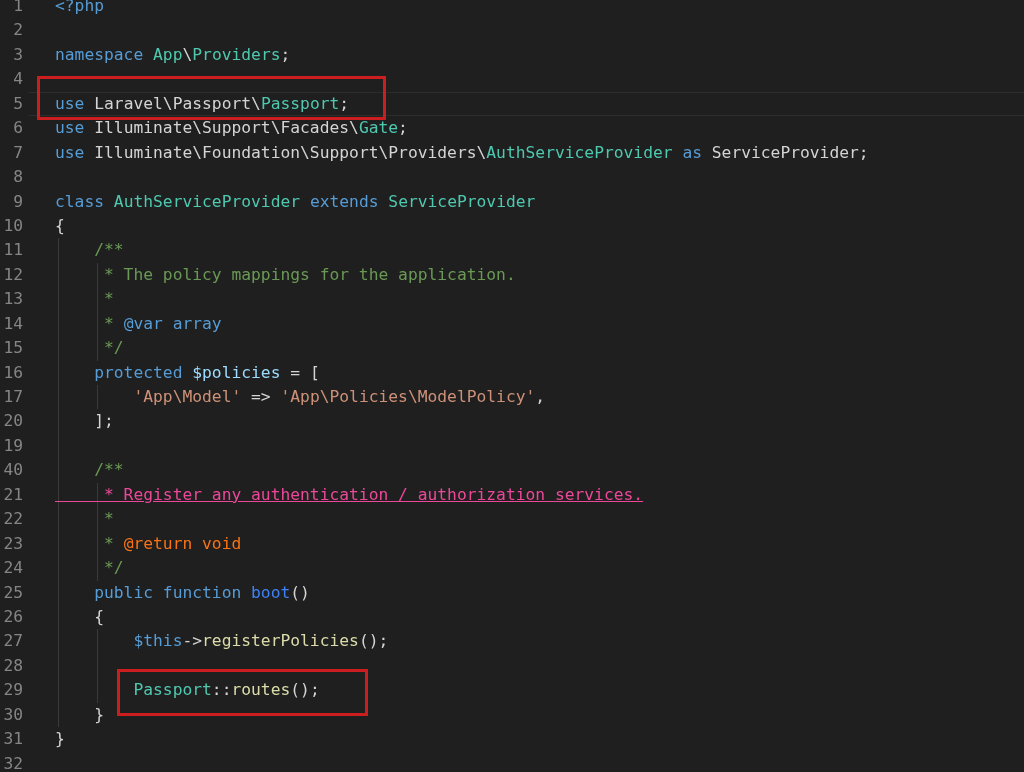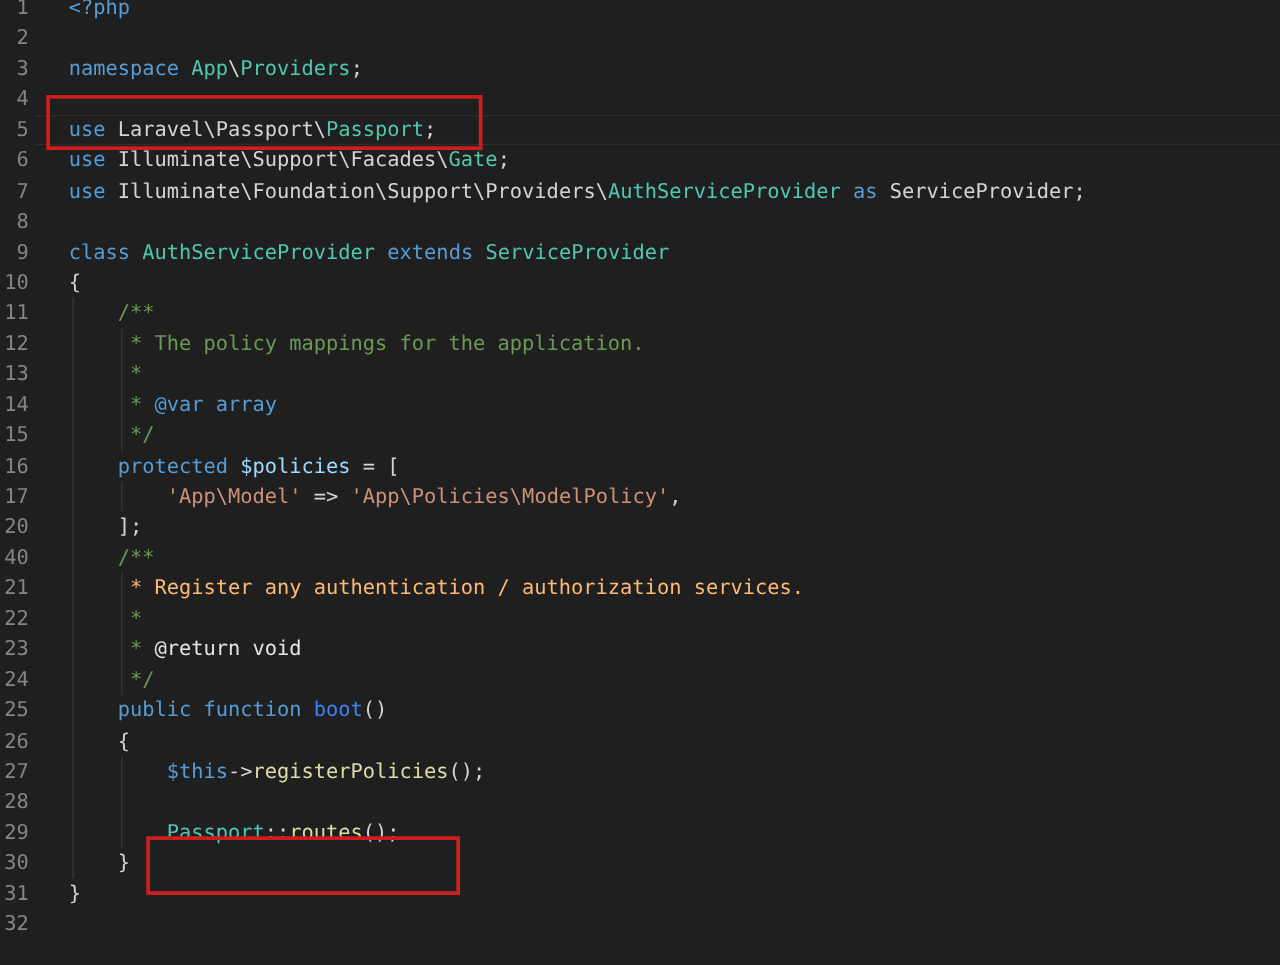--- a/index.html
+++ b/index.html
@@ -78,24 +78,25 @@
       <div class="line"><span class="gutter">9</span><span class="code"><span style="color: rgb(86, 156, 214);">class</span><span style="color: rgb(212, 212, 212);"> </span><span style="color: rgb(78, 201, 176);">AuthServiceProvider</span><span style="color: rgb(212, 212, 212);"> </span><span style="color: rgb(86, 156, 214);">extends</span><span style="color: rgb(212, 212, 212);"> </span><span style="color: rgb(78, 201, 176);">ServiceProvider</span></span></div>
       <div class="line"><span class="gutter">10</span><span class="code"><span style="color: rgb(212, 212, 212);">{</span></span></div>
       <div class="line"><span class="gutter">11</span><div class="guide" style="left: 57.5px;"></div><span class="code"><span style="color: rgb(106, 153, 85);">    /**</span></span></div>
       <div class="line"><span class="gutter">12</span><div class="guide" style="left: 57.5px;"></div><div class="guide" style="left: 96.62px;"></div><span class="code"><span style="color: rgb(106, 153, 85);">     * The policy mappings for the application.</span></span></div>
       <div class="line"><span class="gutter">13</span><div class="guide" style="left: 57.5px;"></div><div class="guide" style="left: 96.62px;"></div><span class="code"><span style="color: rgb(106, 153, 85);">     *</span></span></div>
       <div class="line"><span class="gutter">14</span><div class="guide" style="left: 57.5px;"></div><div class="guide" style="left: 96.62px;"></div><span class="code"><span style="color: rgb(106, 153, 85);">     * </span><span style="color: rgb(86, 156, 214);">@var array</span></span></div>
       <div class="line"><span class="gutter">15</span><div class="guide" style="left: 57.5px;"></div><div class="guide" style="left: 96.62px;"></div><span class="code"><span style="color: rgb(106, 153, 85);">     */</span></span></div>
       <div class="line"><span class="gutter">16</span><div class="guide" style="left: 57.5px;"></div><span class="code"><span style="color: rgb(86, 156, 214);">    protected</span><span style="color: rgb(212, 212, 212);"> </span><span style="color: rgb(156, 220, 254);">$policies</span><span style="color: rgb(212, 212, 212);"> = [</span></span></div>
       <div class="line"><span class="gutter">17</span><div class="guide" style="left: 57.5px;"></div><div class="guide" style="left: 96.62px;"></div><span class="code"><span style="color: rgb(212, 212, 212);">        </span><span style="color: rgb(206, 145, 120);">'App\Model'</span><span style="color: rgb(212, 212, 212);"> =&gt; </span><span style="color: rgb(206, 145, 120);">'App\Policies\ModelPolicy'</span><span style="color: rgb(212, 212, 212);">,</span></span></div>
       <div class="line"><span class="gutter">20</span><div class="guide" style="left: 57.5px;"></div><span class="code"><span style="color: rgb(212, 212, 212);">    ];</span></span></div>
+      <div class="line"><span class="gutter">19</span><div class="guide" style="left: 57.5px;"></div><span class="code"></span></div>
       <div class="line"><span class="gutter">40</span><div class="guide" style="left: 57.5px;"></div><span class="code"><span style="color: rgb(106, 153, 85);">    /**</span></span></div>
-      <div class="line"><span class="gutter">21</span><div class="guide" style="left: 57.5px;"></div><div class="guide" style="left: 96.62px;"></div><span class="code"><span style="color: #fdba74;">     * Register any authentication / authorization services.</span></span></div>
+      <div class="line"><span class="gutter">21</span><div class="guide" style="left: 57.5px;"></div><div class="guide" style="left: 96.62px;"></div><span class="code"><span style="color: #ec4899; text-decoration: underline;">     * Register any authentication / authorization services.</span></span></div>
       <div class="line"><span class="gutter">22</span><div class="guide" style="left: 57.5px;"></div><div class="guide" style="left: 96.62px;"></div><span class="code"><span style="color: rgb(106, 153, 85);">     *</span></span></div>
-      <div class="line"><span class="gutter">23</span><div class="guide" style="left: 57.5px;"></div><div class="guide" style="left: 96.62px;"></div><span class="code"><span style="color: rgb(106, 153, 85);">     * </span><span style="color: #e5e5e5;">@return void</span></span></div>
+      <div class="line"><span class="gutter">23</span><div class="guide" style="left: 57.5px;"></div><div class="guide" style="left: 96.62px;"></div><span class="code"><span style="color: rgb(106, 153, 85);">     * </span><span style="color: #f97316;">@return void</span></span></div>
       <div class="line"><span class="gutter">24</span><div class="guide" style="left: 57.5px;"></div><div class="guide" style="left: 96.62px;"></div><span class="code"><span style="color: rgb(106, 153, 85);">     */</span></span></div>
       <div class="line"><span class="gutter">25</span><div class="guide" style="left: 57.5px;"></div><span class="code"><span style="color: rgb(86, 156, 214);">    public function</span><span style="color: rgb(212, 212, 212);"> </span><span style="color: #3b82f6;">boot</span><span style="color: rgb(212, 212, 212);">()</span></span></div>
       <div class="line"><span class="gutter">26</span><div class="guide" style="left: 57.5px;"></div><span class="code"><span style="color: rgb(212, 212, 212);">    {</span></span></div>
       <div class="line"><span class="gutter">27</span><div class="guide" style="left: 57.5px;"></div><div class="guide" style="left: 96.62px;"></div><span class="code"><span style="color: rgb(212, 212, 212);">        </span><span style="color: rgb(86, 156, 214);">$this</span><span style="color: rgb(212, 212, 212);">-&gt;</span><span style="color: rgb(220, 220, 170);">registerPolicies</span><span style="color: rgb(212, 212, 212);">();</span></span></div>
       <div class="line"><span class="gutter">28</span><div class="guide" style="left: 57.5px;"></div><div class="guide" style="left: 96.62px;"></div><span class="code"></span></div>
       <div class="line"><span class="gutter">29</span><div class="guide" style="left: 57.5px;"></div><div class="guide" style="left: 96.62px;"></div><span class="code"><span style="color: rgb(212, 212, 212);">        </span><span style="color: rgb(78, 201, 176);">Passport</span><span style="color: rgb(212, 212, 212);">::</span><span style="color: rgb(220, 220, 170);">routes</span><span style="color: rgb(212, 212, 212);">();</span></span></div>
       <div class="line"><span class="gutter">30</span><div class="guide" style="left: 57.5px;"></div><span class="code"><span style="color: rgb(212, 212, 212);">    }</span></span></div>
       <div class="line"><span class="gutter">31</span><span class="code"><span style="color: rgb(212, 212, 212);">}</span></span></div>
       <div class="line"><span class="gutter">32</span><span class="code"></span></div>
     </div>

